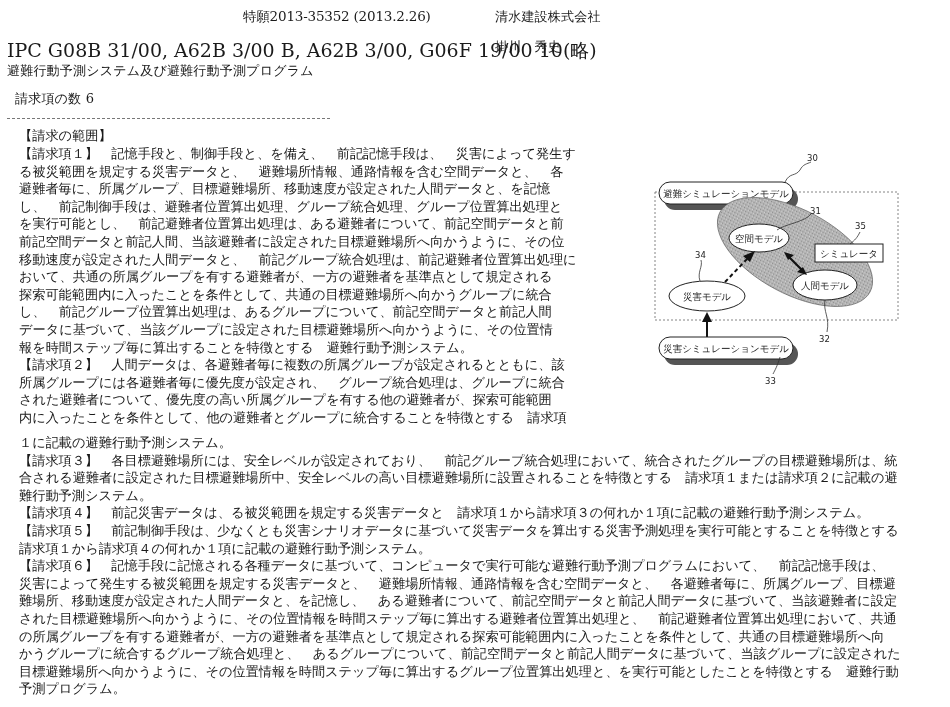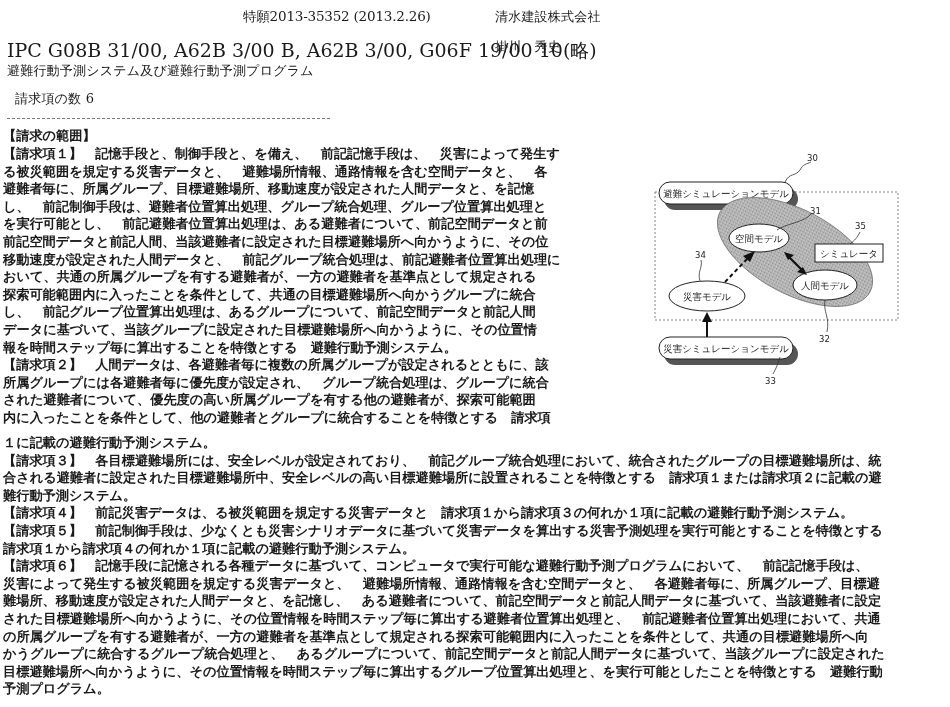--- a/index.html
+++ b/index.html
@@ -10,21 +10,21 @@
   .hdr-big { font-size:13px; letter-spacing:0.2px; }
   .meta1 { left:7px; top:8px; }
   .meta1 .app { position:absolute; left:236px; top:0; }
   .ipc { left:7px; top:38px; font-size:19px; }
   .title { left:7px; top:62px; }
   .claims-count { left:7px; top:90px;margin-left:8px; }
   .company { left:495px; top:8px; }
   .inventor { left:495px; top:38px; }
   .sep { left:7px; top:118px; width:323px; border-top:1px dashed #777; height:0; }
   .body-text { font-size:13.2px; line-height:17.6px; }
-  .line { position:absolute; left:3px; white-space:nowrap;font-weight:bold; }
+  .line { position:absolute; left:19px; white-space:nowrap; }
   .diagram { position:absolute; left:645px; top:152px; width:295px; height:235px; }
 </style>
 </head>
 <body>
 
 <div>
   <div class="abs hdr-small meta1">
     <span class="app">特願2013-35352 (2013.2.26)</span>
   </div>
   <div class="abs ipc">IPC G08B 31/00, A62B 3/00 B, A62B 3/00, G06F 19/00 10(略)</div>

